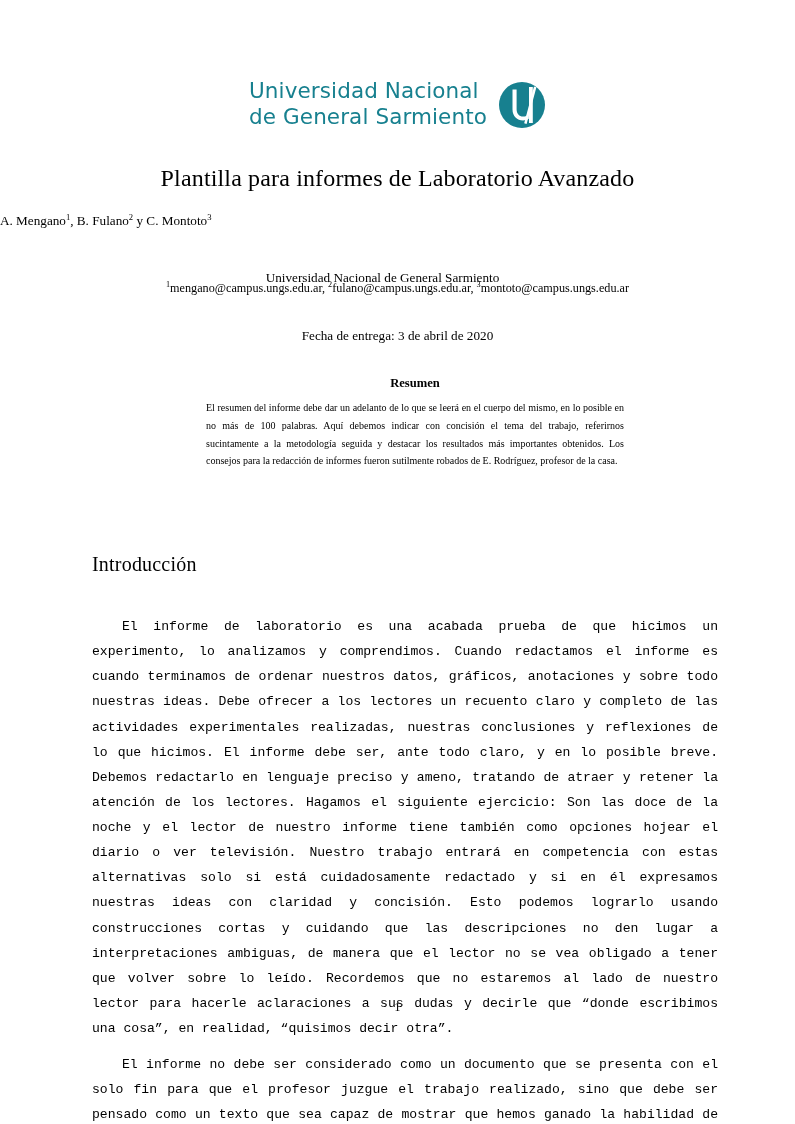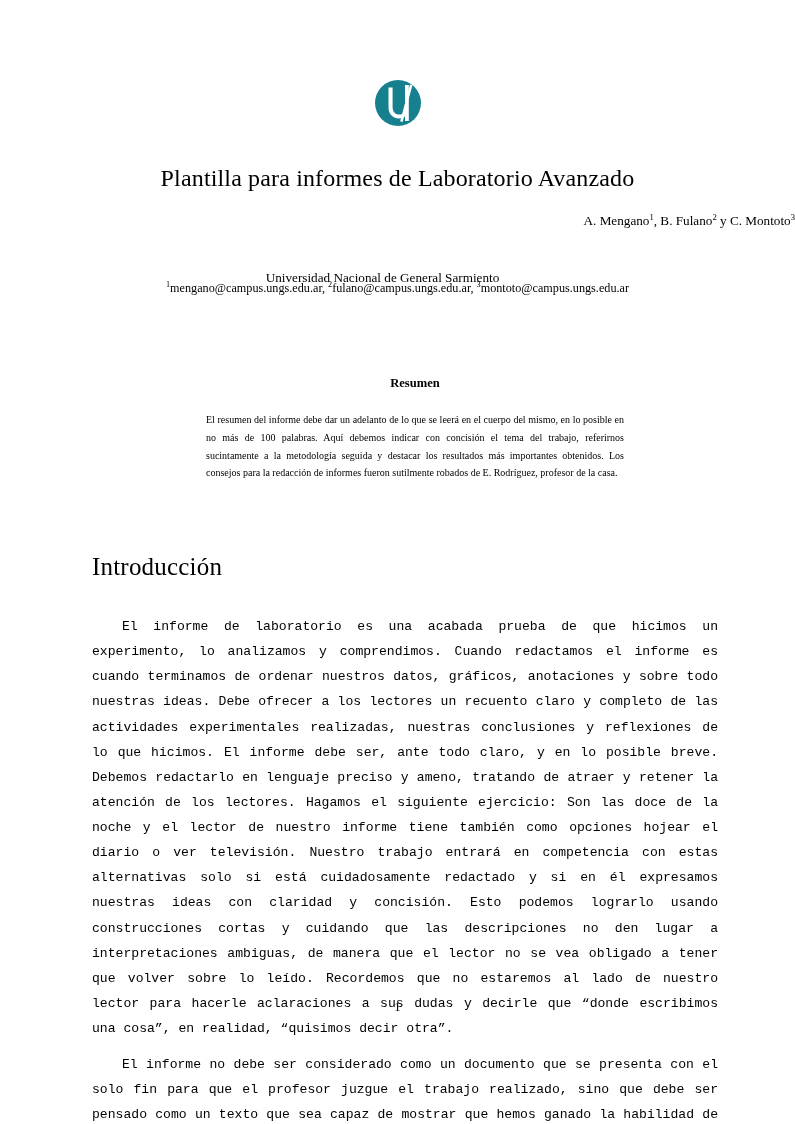--- a/index.html
+++ b/index.html
@@ -69,21 +69,21 @@
     font-weight: 400;
     letter-spacing: 0.15px;
   }
 
   
   .authors {
     position: absolute;
     top: 212px;
     left: 0;
     width: 795px;
-    text-align: right;
+    text-align: left;
     font-size: 13.2px;
   }
   .authors sup { font-size: 8.6px; vertical-align: super; }
 
   .emails {
     position: absolute;
     top: 233px;
     left: 0;
     width: 795px;
     text-align: center;
@@ -118,36 +118,36 @@
   .abstract {
     position: absolute;
     top: 376px;
     left: 206px;
     width: 418px;
   }
   .abstract-title {
     text-align: center;
     font-weight: bold;
     font-size: 12.6px;
-    margin-bottom: 20px;
+    margin-bottom: 8px;
   }
   .abstract-body {
     font-size: 10px;
     line-height: 1.78;
     text-align: justify;
     text-justify: inter-word;
     hyphens: auto;
   }
 
   
   .section-heading {
     position: absolute;
     top: 553px;
     left: 92px;
-    font-size: 25px;
+    font-size: 20px;
     font-weight: 400;
     letter-spacing: 0.2px;
   }
 
   
   .body-text {
     position: absolute;
     top: 606px;
     left: 92px;
     width: 626px;
@@ -173,20 +173,24 @@
     font-size: 12.6px;
   }
 </style>
 </head>
 <body>
 
 <div class="page">
 
   <div class="logo-block">
     <div class="logo-inner">
+      <div class="logo-wordmark">
+        <span class="l1">Universidad  Nacional</span>
+        <span class="l2">de General Sarmiento</span>
+      </div>
       <div class="logo-mark">
         <svg viewBox="0 0 48 48" width="48" height="48" aria-hidden="true">
           <circle cx="24" cy="24" r="23" fill="#17808f"></circle>
           <path d="M14.5 8.5 L14.5 28.5 C14.5 35.2 19.2 39.5 25.0 39.5 C27.2 39.5 29.2 38.9 30.8 37.8 L30.8 33.0 C29.4 34.6 27.4 35.6 25.0 35.6 C21.3 35.6 18.6 32.7 18.6 28.3 L18.6 8.5 Z" fill="#ffffff"></path>
           <path d="M31.0 6.0 L34.8 6.0 L34.8 42.0 L31.0 42.0 Z" fill="#ffffff"></path>
           <path d="M26.2 42.2 L36.0 5.6 L38.4 6.3 L28.6 42.9 Z" fill="#ffffff"></path>
         </svg>
       </div>
     </div>
   </div>
@@ -200,20 +204,21 @@
   <div class="emails">
     <sup>1</sup><span>mengano@campus.ungs.edu.ar,</span>
     <sup>2</sup><span>fulano@campus.ungs.edu.ar,</span>
     <sup>3</sup><span>montoto@campus.ungs.edu.ar</span>
   </div>
 
   <div class="affiliation">
     <span>Universidad Nacional de General Sarmiento</span>
   </div>
 
+  <div class="date-line">Fecha de entrega: 3 de abril de 2020</div>
 
   <div class="abstract">
     <div class="abstract-title">Resumen</div>
     <div class="abstract-body">El resumen del informe debe dar un adelanto de lo que se leerá en el cuerpo del mismo, en lo posible en no más de 100 palabras. Aquí debemos indicar con concisión el tema del trabajo, referirnos sucintamente a la metodología seguida y destacar los resultados más importantes obtenidos. Los consejos para la redacción de informes fueron sutilmente robados de E. Rodríguez, profesor de la casa.</div>
   </div>
 
   <div class="section-heading">Introducción</div>
 
   <div class="body-text">
     <p>El informe de laboratorio es una acabada prueba de que hicimos un experimento, lo analizamos y comprendimos. Cuando redactamos el informe es cuando terminamos de ordenar nuestros datos, gráficos, anotaciones y sobre todo nuestras ideas. Debe ofrecer a los lectores un recuento claro y completo de las actividades experimentales realizadas, nuestras conclusiones y reflexiones de lo que hicimos. El informe debe ser, ante todo claro, y en lo posible breve. Debemos redactarlo en lenguaje preciso y ameno, tratando de atraer y retener la atención de los lectores. Hagamos el siguiente ejercicio: Son las doce de la noche y el lector de nuestro informe tiene también como opciones hojear el diario o ver televisión. Nuestro trabajo entrará en competencia con estas alternativas solo si está cuidadosamente redactado y si en él expresamos nuestras ideas con claridad y concisión. Esto podemos lograrlo usando construcciones cortas y cuidando que las descripciones no den lugar a interpretaciones ambiguas, de manera que el lector no se vea obligado a tener que volver sobre lo leído. Recordemos que no estaremos al lado de nuestro lector para hacerle aclaraciones a sus dudas y decirle que “donde escribimos una cosa”, en realidad, “quisimos decir otra”.</p>

